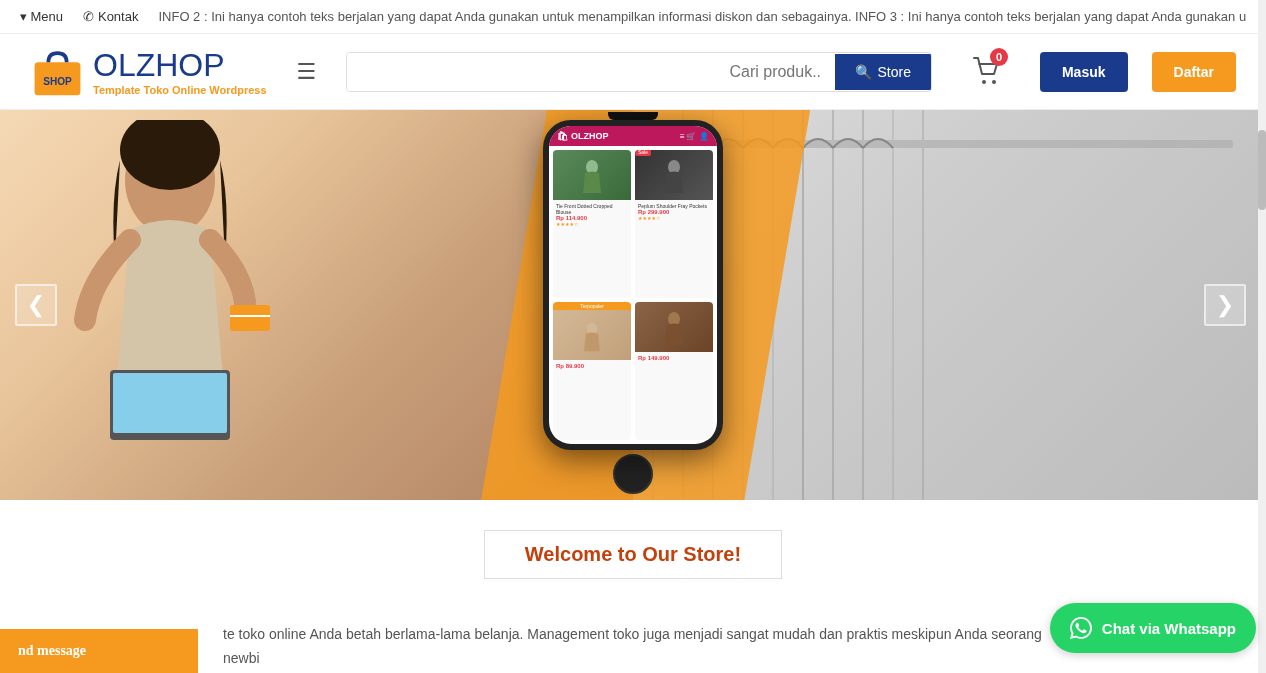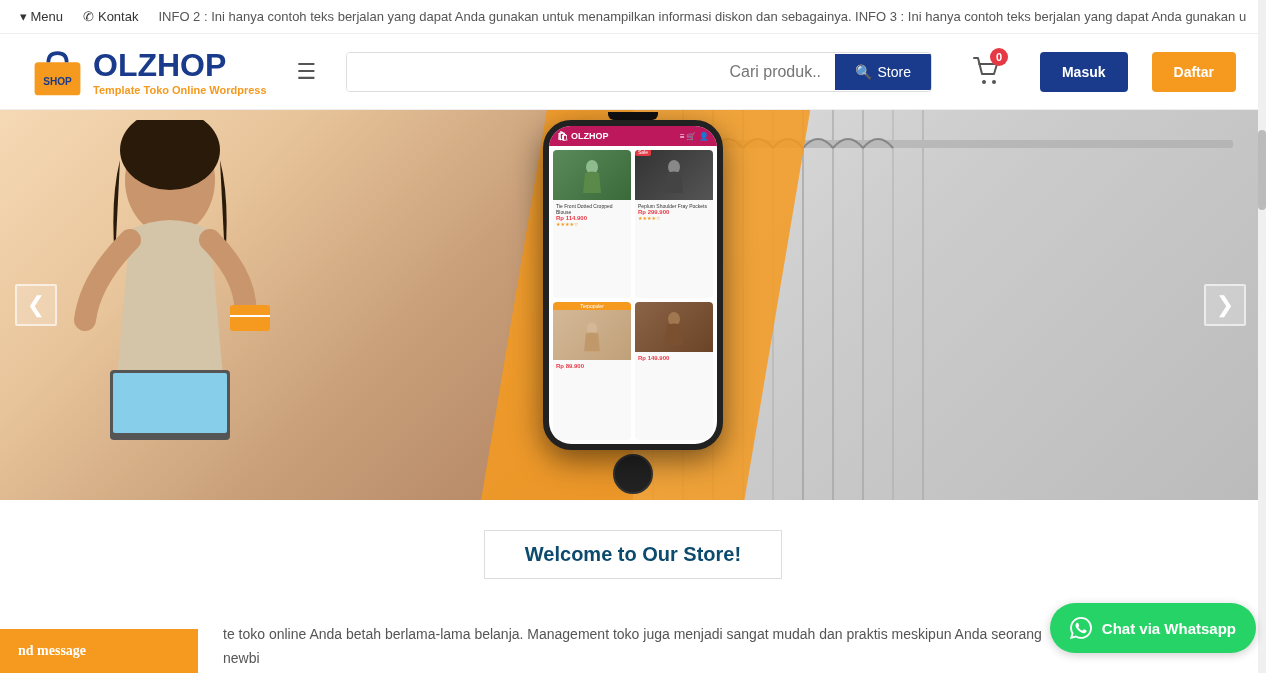--- a/index.html
+++ b/index.html
@@ -65,21 +65,21 @@
     .logo-icon {
       width: 55px;
       height: 55px;
     }
     .logo-text {
       display: flex;
       flex-direction: column;
     }
     .logo-name {
       font-size: 32px;
-      font-weight: bold;
+      font-weight: normal;
       color: #1a3b8c;
       font-family: Arial Black, Arial, sans-serif;
     }
     .logo-tagline {
       font-size: 11px;
       color: #f59a1e;
       font-weight: bold;
     }
     .hamburger {
       font-size: 22px;
@@ -350,21 +350,21 @@
     }
     .welcome-title-box {
       display: inline-block;
       border: 1px solid #ddd;
       padding: 12px 40px;
       margin-bottom: 20px;
     }
     .welcome-title {
       font-size: 20px;
       font-weight: bold;
-      color: #0c4a6e;
+      color: #c2410c;
     }
     .welcome-text {
       font-size: 14px;
       color: #555;
       line-height: 1.7;
       max-width: 900px;
       margin: 0 auto;
       text-align: left;
       padding: 0 40px;
     }

